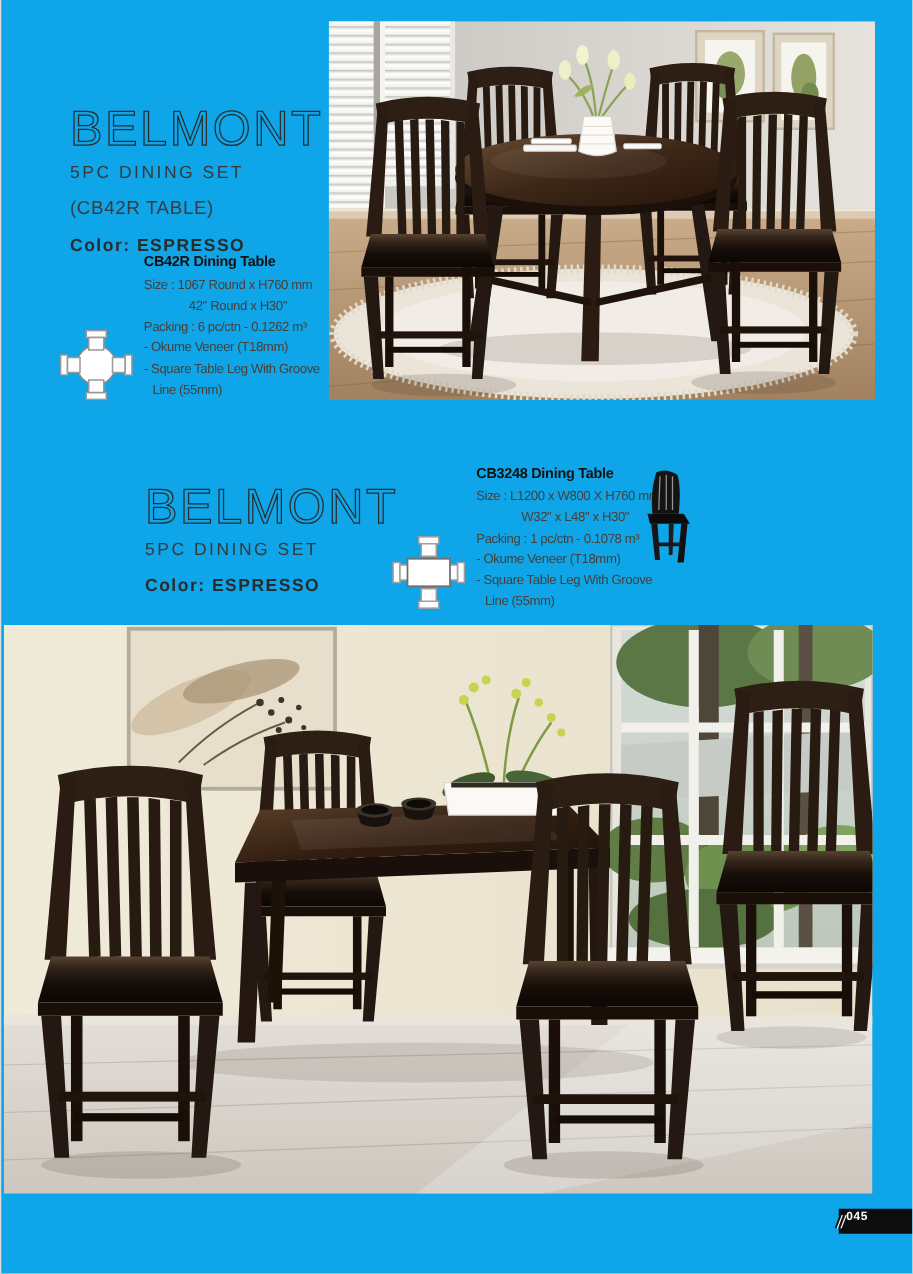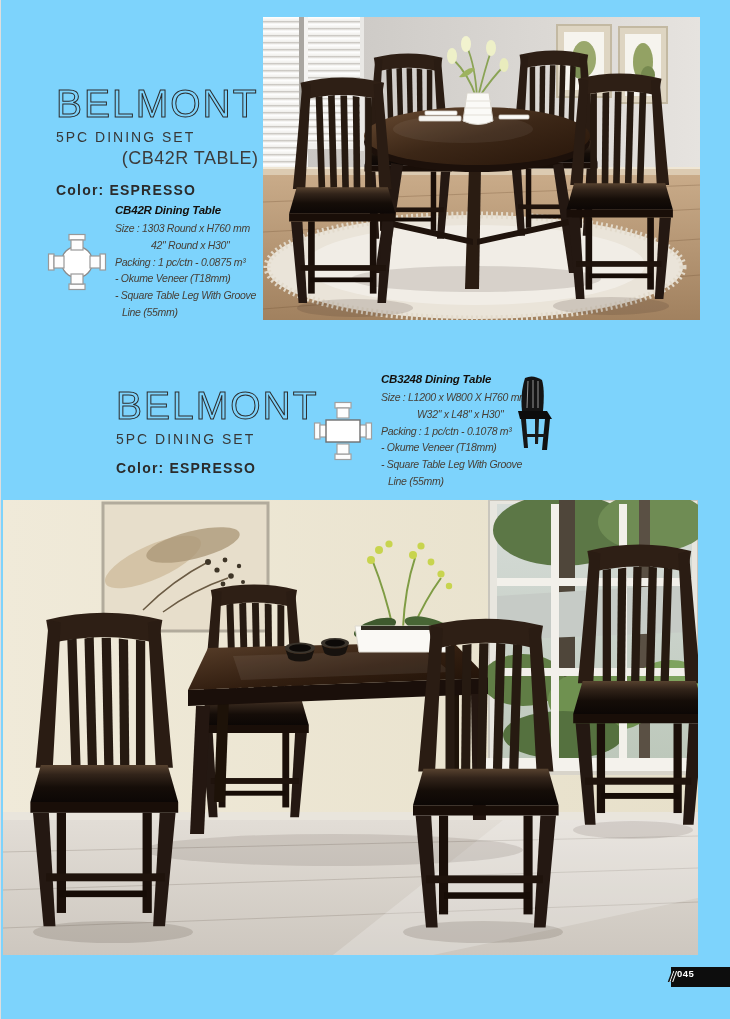--- a/index.html
+++ b/index.html
@@ -1,26 +1,26 @@
 <!DOCTYPE html>
 <html><head>
 <meta charset="utf-8">
 <style>
   html,body{margin:0;padding:0;background:#fff;}
-  .page{position:relative;width:730px;height:1019px;background:#7dd3fc;overflow:hidden;
+  .page{position:relative;width:730px;height:1019px;background:#0ea5e9;overflow:hidden;
         font-family:"Liberation Sans",sans-serif;border-left:1px solid #dedede;box-sizing:border-box;}
   
   .intro{position:absolute;}
   .title{font-size:39px;letter-spacing:2px;color:#2c2c2c;line-height:1;
          -webkit-text-fill-color:transparent;-webkit-text-stroke:1px #2c2c2c;}
   .subtitle{font-size:14px;letter-spacing:2px;color:#383838;margin-top:6px;}
-  .model{font-size:18px;letter-spacing:.5px;color:#3c3c3c;margin-top:3px;text-align:right;}
+  .model{font-size:15px;letter-spacing:.5px;color:#3c3c3c;margin-top:13px;}
   .colorline{font-size:14px;letter-spacing:1.2px;color:#2b2b2b;font-weight:bold;margin-top:13px;}
   
-  .spec{position:absolute;display:flex;align-items:center;font-style:italic;}
+  .spec{position:absolute;display:flex;align-items:flex-end;}
   .spec .icon{flex:0 0 auto;margin-right:8px;}
   .stext{font-size:10.5px;letter-spacing:-0.3px;color:#474038;line-height:16.8px;white-space:nowrap;}
   .sname{font-size:11.5px;font-weight:bold;color:#14100c;letter-spacing:-0.2px;line-height:15px;margin-bottom:2px;}
   .ind-a{padding-left:36px;}
   .ind-b{padding-left:7px;}
   
   .photo{position:absolute;display:block;}
   .photo svg{display:block;width:100%;height:100%;}
   
   .pagenum{position:absolute;right:0;top:969px;display:flex;align-items:center;height:15px;}
@@ -118,23 +118,23 @@
         <rect x="22" y="51" width="16" height="5.5"></rect>
           <rect x="24" y="41" width="12" height="10"></rect>
         <rect x="1.5" y="21" width="5.5" height="16"></rect>
           <rect x="7" y="23" width="10" height="12"></rect>
         <rect x="53" y="21" width="5.5" height="16"></rect>
           <rect x="43" y="23" width="10" height="12"></rect>
       </g>
     </svg>
     <div class="stext">
       <div class="sname">CB42R Dining Table</div>
-      <div>Size : 1303 Round x H760 mm</div>
+      <div>Size : 1067 Round x H760 mm</div>
       <div class="ind-a">42" Round x H30"</div>
-      <div>Packing : 1 pc/ctn - 0.0875 m³</div>
+      <div>Packing : 6 pc/ctn - 0.1262 m³</div>
       <div>- Okume Veneer (T18mm)</div>
       <div>- Square Table Leg With Groove</div>
       <div class="ind-b">Line (55mm)</div>
     </div>
   </div>
 
   <figure class="photo" style="left:262px;top:17px;width:437px;height:303px;margin:0">
     <svg viewBox="0 0 437 303" preserveAspectRatio="none">
       <rect width="437" height="160" fill="url(#gWallT)"></rect>
       <g>

